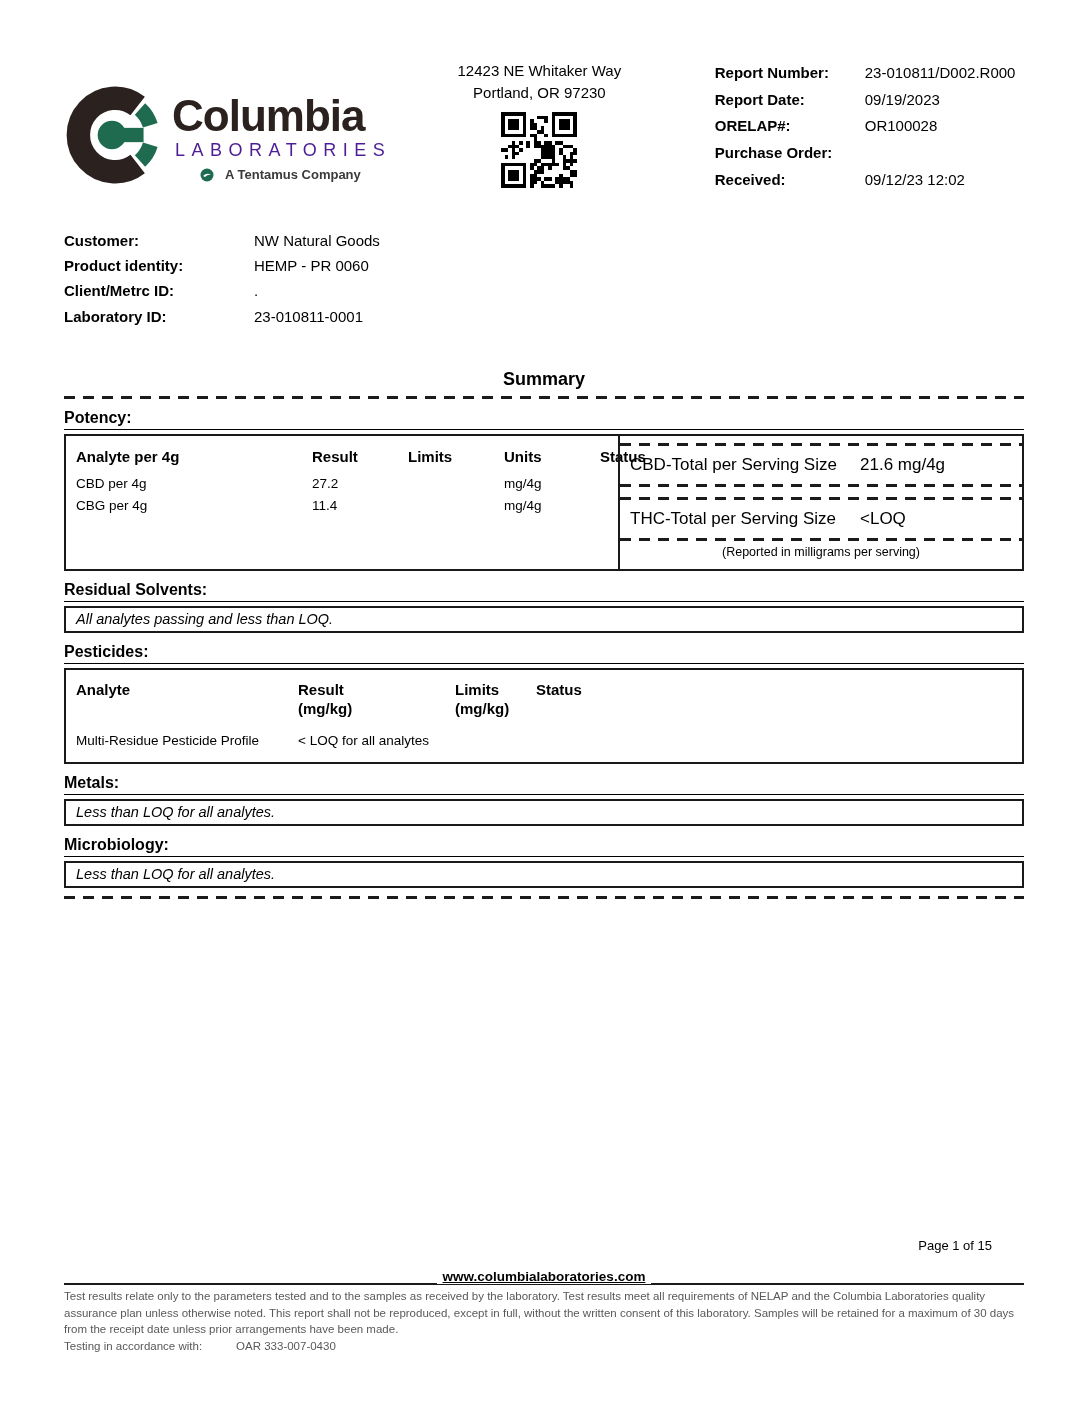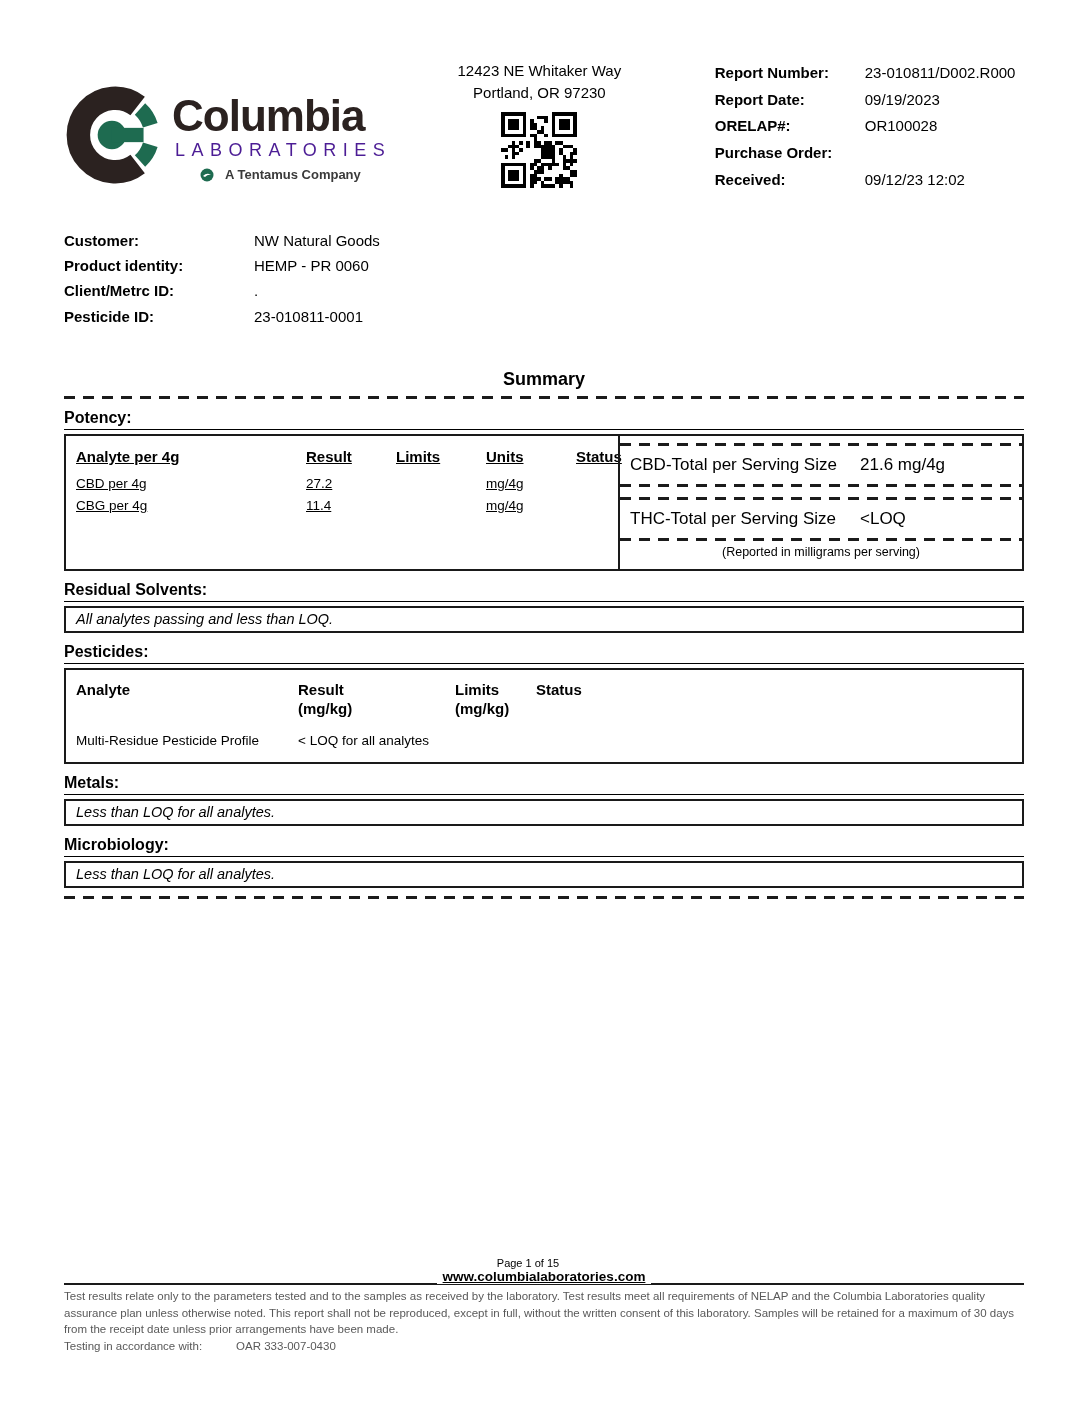--- a/index.html
+++ b/index.html
@@ -31,42 +31,42 @@
   .cu-value{flex:1;}
   
   .summary-title{text-align:center;font-size:18px;font-weight:bold;margin-top:40px;}
   .dash-line{height:3px;margin-top:6px;
     background-image:repeating-linear-gradient(to right,#1b1b1b 0,#1b1b1b 11px,transparent 11px,transparent 19px);}
   .section-heading{font-size:16px;font-weight:bold;border-bottom:1.5px solid #000;
     padding-bottom:2px;margin-top:10px;}
   
   .potency-box{display:flex;height:133px;margin-top:4px;border:2px solid #1a1a1a;}
   .pot-left{width:552px;padding:12px 0 0 10px;box-sizing:border-box;}
-  .pot-grid{display:grid;grid-template-columns:220px 80px 80px 80px 80px;column-gap:10px;text-decoration:underline;}
+  .pot-grid{display:grid;grid-template-columns:220px 80px 80px 80px 80px;column-gap:16px;}
   .pot-grid .hd{font-weight:bold;font-size:15px;padding-bottom:8px;}
   .pot-grid .cell{font-size:13.5px;line-height:1.65;}
   .pot-right{flex:1;border-left:2px solid #1a1a1a;display:flex;flex-direction:column;
     padding-top:7px;box-sizing:border-box;}
   .serv-row{display:flex;align-items:center;height:38px;padding:0 10px;}
   .serv-label{font-size:17px;}
   .serv-value{font-size:17px;margin-left:auto;width:152px;}
   .serv-gap{height:10px;}
   .serv-note{text-align:center;font-size:12.5px;margin-top:4px;}
   .pot-right .dash-line{margin-top:0;}
   
   .note-box{border:2px solid #1a1a1a;margin-top:4px;padding:3px 10px 4px 10px;
     font-size:14.5px;font-style:italic;}
   
   .pest-box{border:2px solid #1a1a1a;margin-top:4px;padding:10px 0 14px 10px;}
   .pest-grid{display:grid;grid-template-columns:222px 157px 81px 110px;}
   .pest-grid .hd{font-weight:bold;font-size:15px;line-height:1.3;white-space:pre-line;}
   .pest-grid .cell{font-size:13.5px;margin-top:14px;}
   
   .footer{margin-top:auto;padding-bottom:56px;}
-  .page-num{text-align:center;font-size:11px;padding-right:32px;margin-bottom:0px;}
+  .page-num{text-align:right;font-size:13px;padding-right:32px;margin-bottom:16px;}
   .site-rule{border-bottom:2.5px solid #1a1a1a;text-align:center;line-height:14px;height:14px;}
   .site-link{font-size:13.5px;font-weight:bold;text-decoration:underline;background:#fff;padding:0 6px;}
   .disclaimer{font-size:11.5px;color:#595959;line-height:1.45;margin-top:3px;}
   .testing-row{font-size:11.5px;color:#595959;margin-top:2px;display:flex;}
   .testing-value{margin-left:34px;}
 </style>
 </head>
 <body>
 
 <div class="page">
@@ -265,21 +265,21 @@
     </div>
     <div class="cu-row">
       <div class="cu-label">Product identity:</div>
       <div class="cu-value">HEMP - PR 0060</div>
     </div>
     <div class="cu-row">
       <div class="cu-label">Client/Metrc ID:</div>
       <div class="cu-value">.</div>
     </div>
     <div class="cu-row">
-      <div class="cu-label">Pesticide ID:</div>
+      <div class="cu-label">Laboratory ID:</div>
       <div class="cu-value">23-010811-0001</div>
     </div>
   </div>
 
   <div class="summary-title">Summary</div>
   <div class="dash-line"></div>
 
   <div class="section-heading">Potency:</div>
   <div class="potency-box">
     <div class="pot-left">

